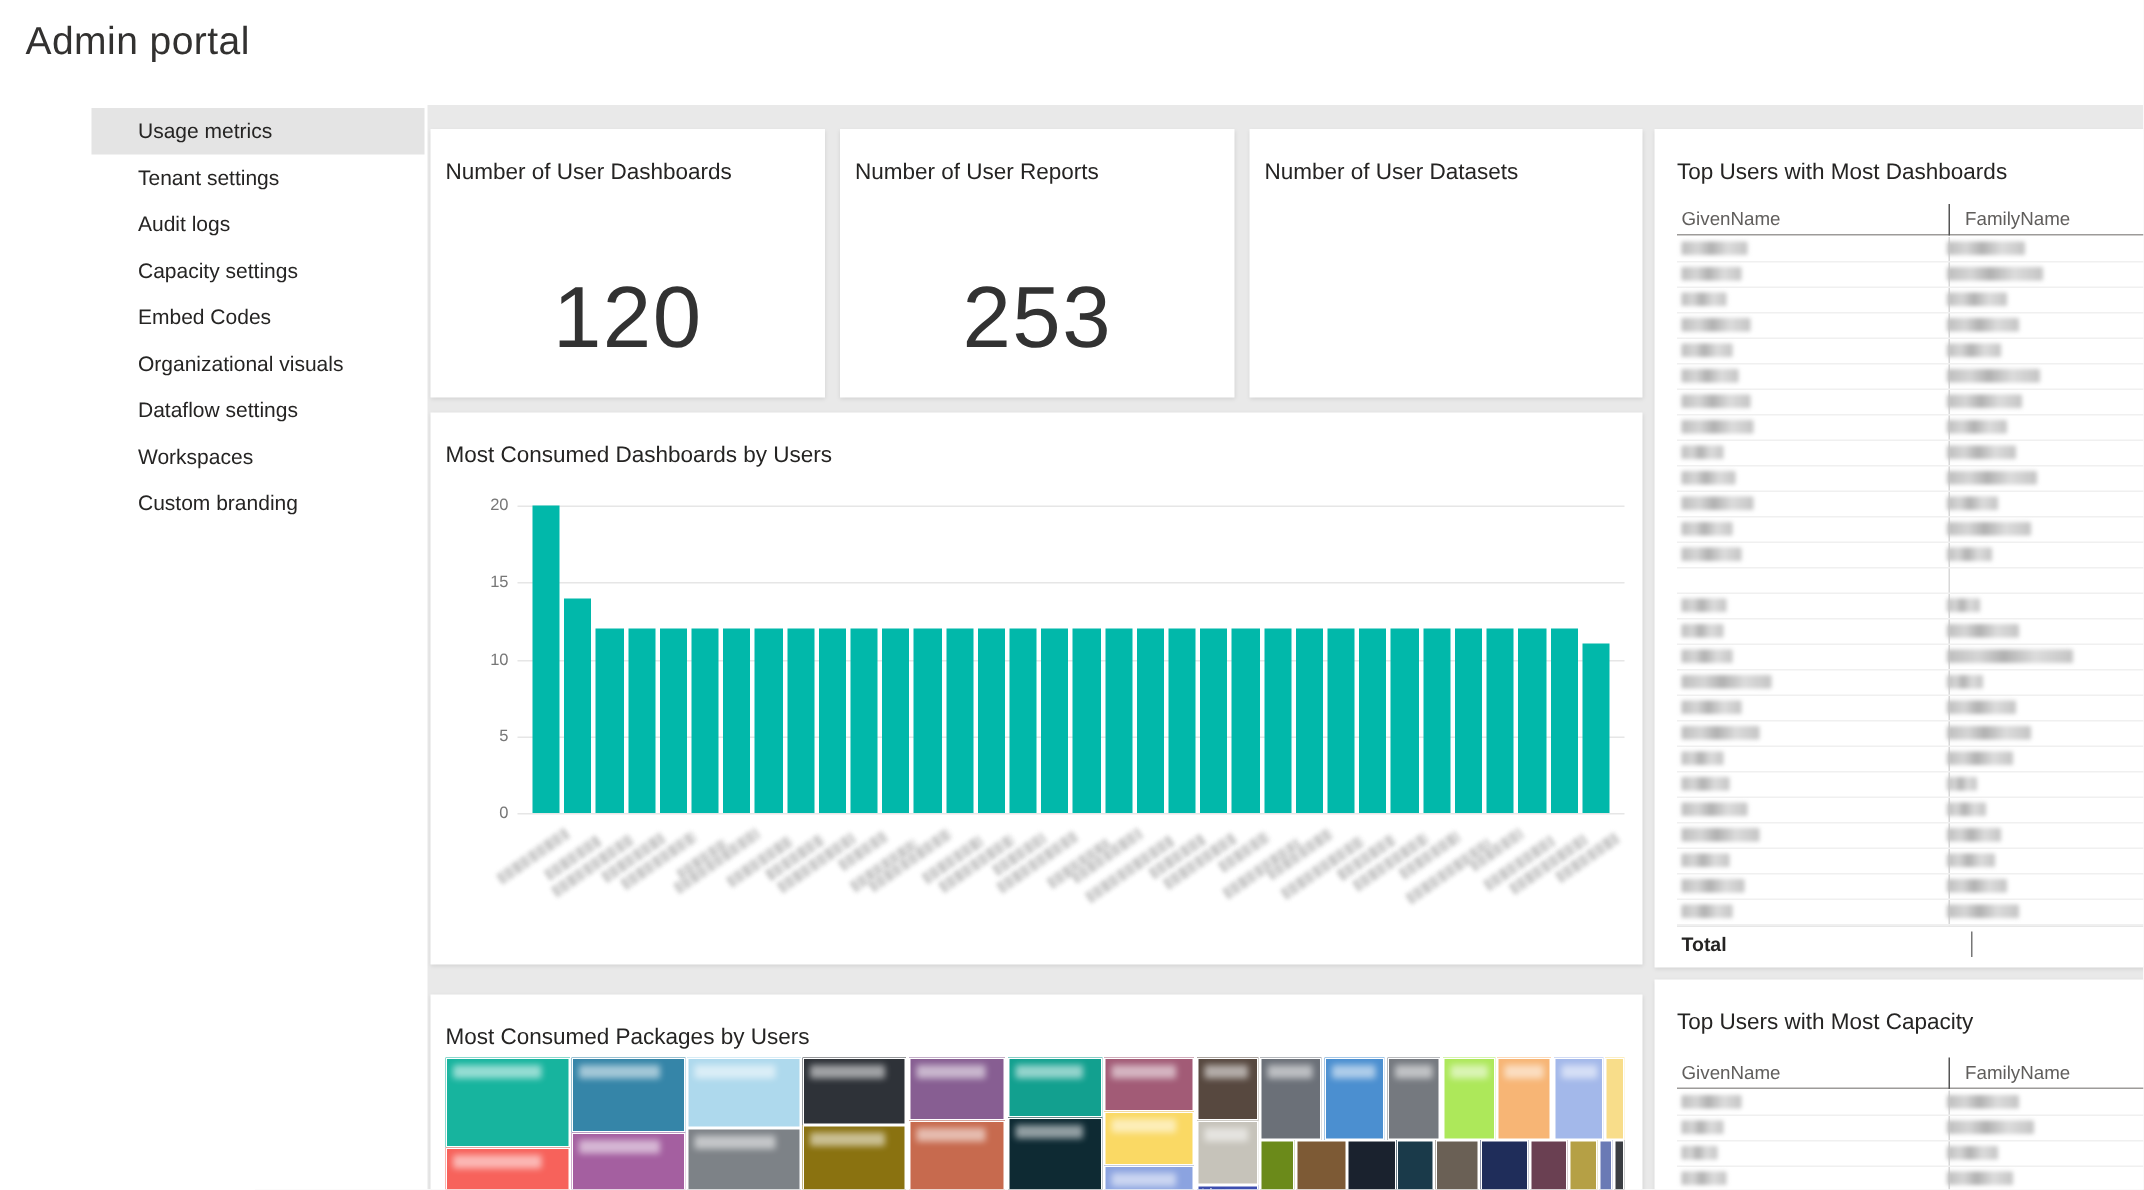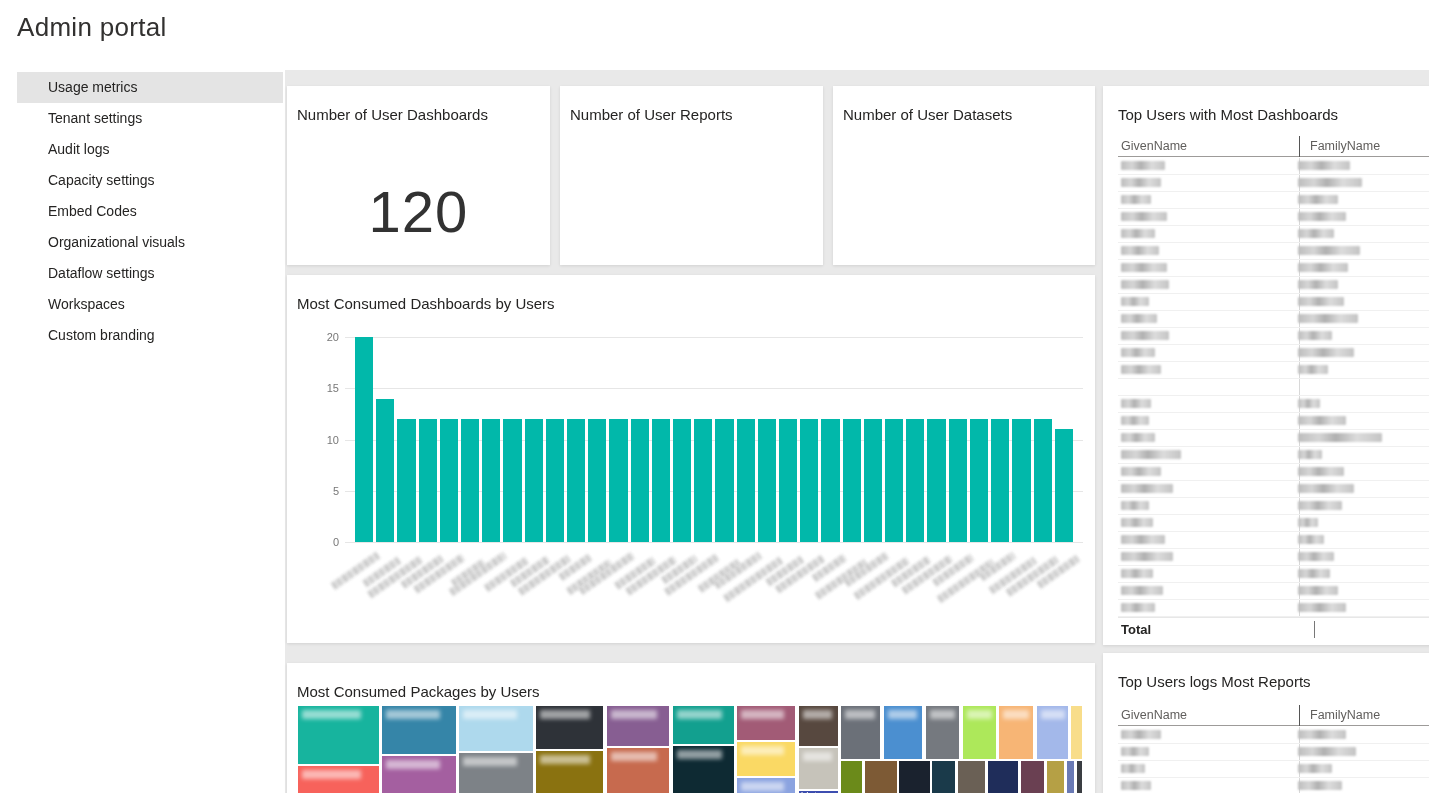--- a/index.html
+++ b/index.html
@@ -6,21 +6,21 @@
   html,body { background:#fff; }
   body { font-family:"Liberation Sans", sans-serif; color:#252423; }
   .screen { position:relative; width:1429px; height:793px; overflow:hidden; background:#fff; }
 
   .page-title { position:absolute; left:17px; top:12px; font-size:26px; font-weight:300; letter-spacing:.3px; color:#323130; }
 
   .content-bg { position:absolute; left:285px; top:70px; width:1144px; height:723px; background:#E9E9E9; }
 
   
   .sidebar { position:absolute; left:17px; top:72px; width:266px; }
-  .side-item { height:31px; line-height:31px; padding-left:31px; font-size:14px; color:#252423; cursor:pointer; white-space:nowrap; }
+  .side-item { height:31px; line-height:31px; padding-left:31px; font-size:14px; color:#252423; cursor:pointer; white-space:nowrap;margin-left:44px; }
   .side-item.selected { background:#E4E4E4; }
 
   
   .card { position:absolute; background:#fff; box-shadow:0 1px 3px rgba(0,0,0,.10); overflow:hidden;margin-top:12px; }
   .card-title { position:absolute; font-size:15px; color:#252423; white-space:nowrap; }
 
   .kpi-value { position:absolute; left:0; right:0; top:92px; text-align:center; font-size:58px; font-weight:300; color:#323232; letter-spacing:1px; }
 
   
   .plot { position:absolute; left:58px; top:62px; width:738px; height:205px; }
@@ -74,20 +74,21 @@
       <div class="side-item">Workspaces</div>
       <div class="side-item">Custom branding</div>
     </nav>
 
   <div class="card" style="left:287px;top:74px;width:263px;height:179px;">
     <div class="card-title" style="left:10px;top:20px;">Number of User Dashboards</div>
     <div class="kpi-value">120</div>
   </div>
   <div class="card" style="left:560px;top:74px;width:263px;height:179px;">
     <div class="card-title" style="left:10px;top:20px;">Number of User Reports</div>
+    <div class="kpi-value">253</div>
   </div>
   <div class="card" style="left:833px;top:74px;width:262px;height:179px;">
     <div class="card-title" style="left:10px;top:20px;">Number of User Datasets</div>
   </div>
 
   <div class="card" style="left:287px;top:263px;width:808px;height:368px;">
     <div class="card-title" style="left:10px;top:20px;">Most Consumed Dashboards by Users</div>
     <div class="plot" id="bar-plot">
         <div class="gridline" style="top: 205px;"></div>
         <div class="ytick" style="left: -40px; top: 199px;">0</div>
@@ -401,21 +402,21 @@
           <span class="chip c2" style="width: 48px;"></span>
         </div>
       </div>
     <div class="t-total" style="top:531px;">
       <span>Total</span>
       <span class="tick"></span>
     </div>
   </div>
 
   <div class="card" style="left:1103px;top:641px;width:346px;height:152px;">
-    <div class="card-title" style="left:15px;top:20px;">Top Users logs Most Reports</div>
+    <div class="card-title" style="left:15px;top:20px;">Top Users with Most Capacity</div>
     <div class="t-header" style="top:54px;">
       <span class="t-col1">GivenName</span>
       <span class="t-col2">FamilyName</span>
     </div>
     <div class="t-div-dark" style="top:52px;height:21px;"></div>
     <div class="t-div" style="top:74px;height:78px;"></div>
     <div class="t-rows" id="rows-rep" style="top:74px;">
         <div class="trow">
           <span class="chip c1" style="width: 40px;"></span>
           <span class="chip c2" style="width: 48px;"></span>

